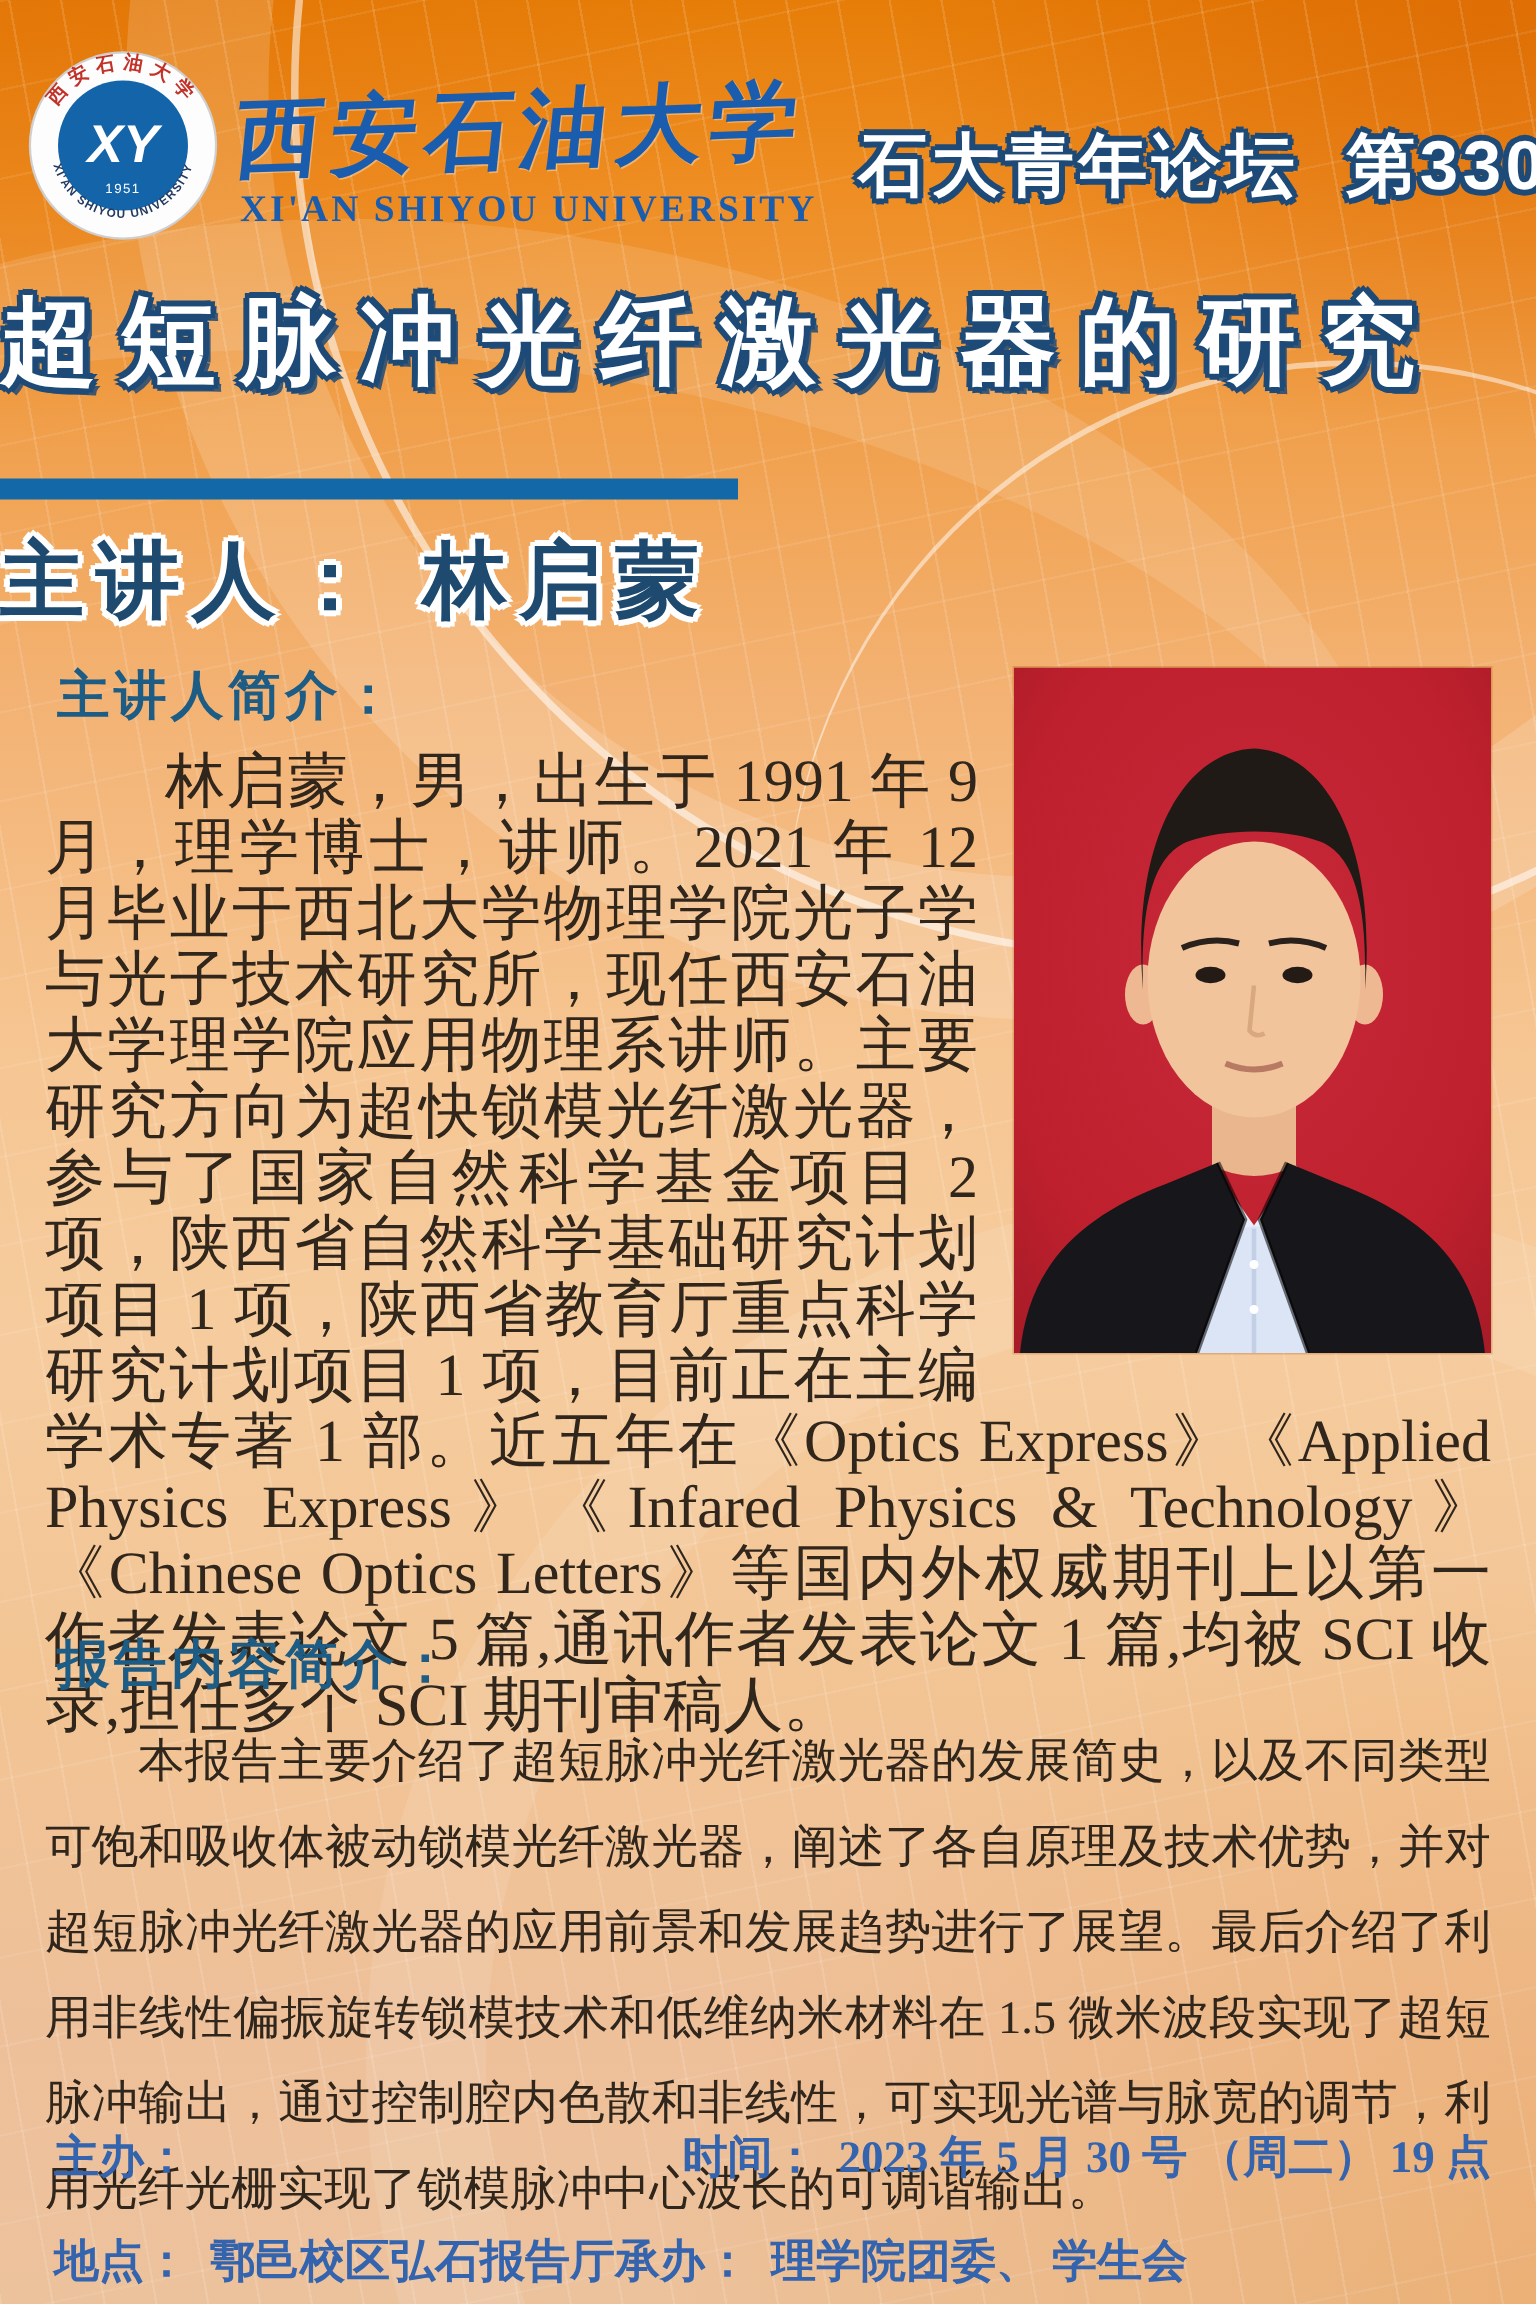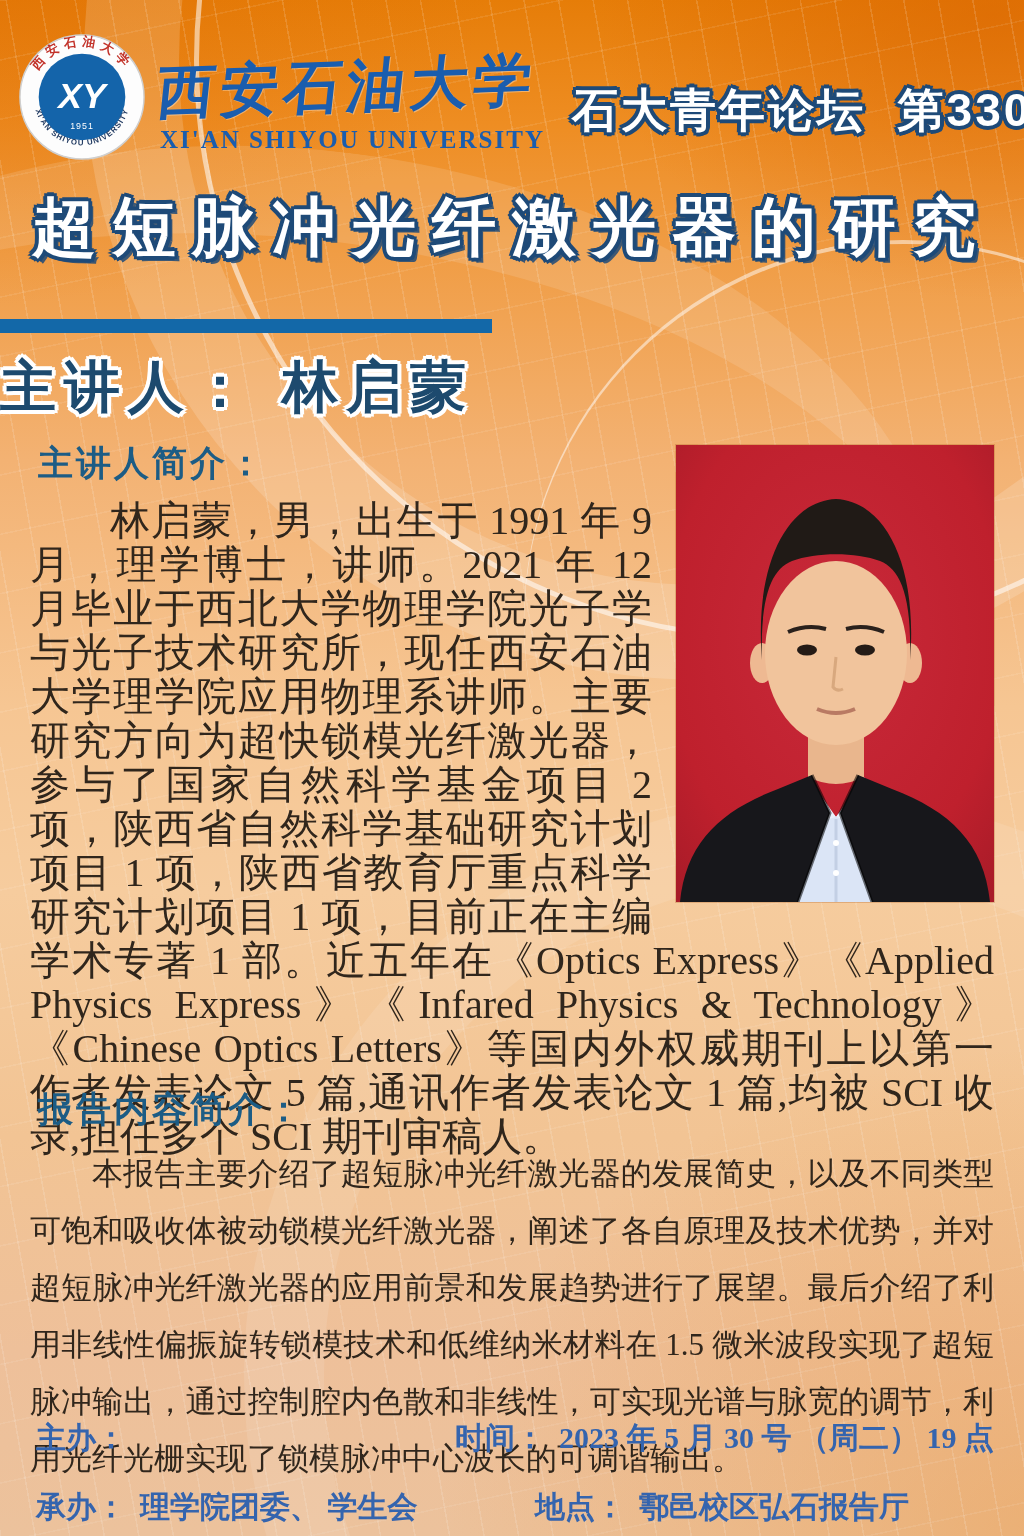--- a/index.html
+++ b/index.html
@@ -40,21 +40,21 @@
     text-shadow:1px 1px 0 rgba(255,255,255,.35);}
   .uni-en{
     position:absolute;top:126px;left:160px;font-size:25px;font-weight:bold;color:var(--brand-blue);
     font-family:"Liberation Serif",serif;letter-spacing:2px;}
   .forum-badge{
     position:absolute;top:80px;left:572px;width:440px;font-size:46px;font-weight:bold;color:#ffffff;
     letter-spacing:3px;white-space:pre;
     text-shadow:4px 0 0 var(--navy),-4px 0 0 var(--navy),0 4px 0 var(--navy),0 -4px 0 var(--navy),
       3px 3px 0 var(--navy),-3px 3px 0 var(--navy),3px -3px 0 var(--navy),-3px -3px 0 var(--navy);}
   .main-title{
-    position:absolute;top:184px;left:0;width:100%;margin:0;text-align:center;
+    position:absolute;top:184px;left:0;width:100%;margin:0;
     font-size:64px;font-weight:bold;letter-spacing:16px;color:#ffffff;white-space:nowrap;
     text-shadow:4px 0 0 var(--navy),-4px 0 0 var(--navy),0 4px 0 var(--navy),0 -4px 0 var(--navy),
       3px 3px 0 var(--navy),-3px 3px 0 var(--navy),3px -3px 0 var(--navy),-3px -3px 0 var(--navy),
       5px 5px 0 rgba(30,74,120,.85);}
   .divider{position:absolute;top:319px;left:0;width:492px;height:14px;background:var(--bar-blue);}
   .speaker-line{
     position:absolute;top:350px;left:0;width:100%;text-align:left;
     font-size:56px;font-weight:bold;color:#1d4a6e;letter-spacing:8px;
     text-shadow:4px 0 0 #fff,-4px 0 0 #fff,0 4px 0 #fff,0 -4px 0 #fff,
       3px 3px 0 #fff,-3px 3px 0 #fff,3px -3px 0 #fff,-3px -3px 0 #fff;}
@@ -179,24 +179,24 @@
     <div class="foot-row">
       <div class="foot-cell left">
         <span class="foot-label">主办：</span>
       </div>
       <div class="foot-cell">
         <span class="foot-label">时间：</span>
         <span class="foot-value">2023 年 5 月 30 号 （周二） 19 点</span>
       </div>
     </div>
     <div class="foot-row">
+      <div class="foot-cell">
+        <span class="foot-label">地点：</span>
+        <span class="foot-value">鄠邑校区弘石报告厅</span>
+      </div>
       <div class="foot-cell left">
         <span class="foot-label">承办：</span>
         <span class="foot-value">理学院团委、 学生会</span>
       </div>
-      <div class="foot-cell">
-        <span class="foot-label">地点：</span>
-        <span class="foot-value">鄠邑校区弘石报告厅</span>
-      </div>
     </div>
   </footer>
 
 </div>
 
 </body></html>

